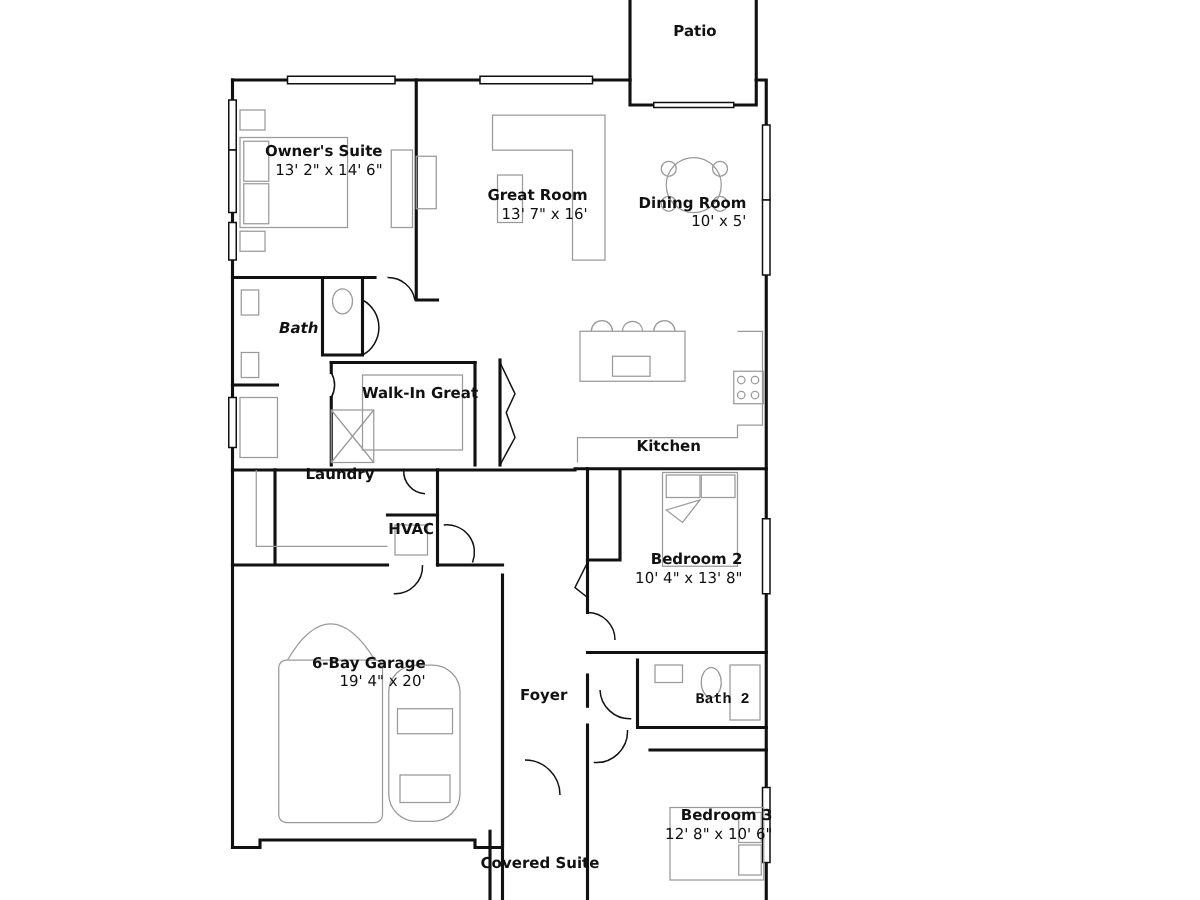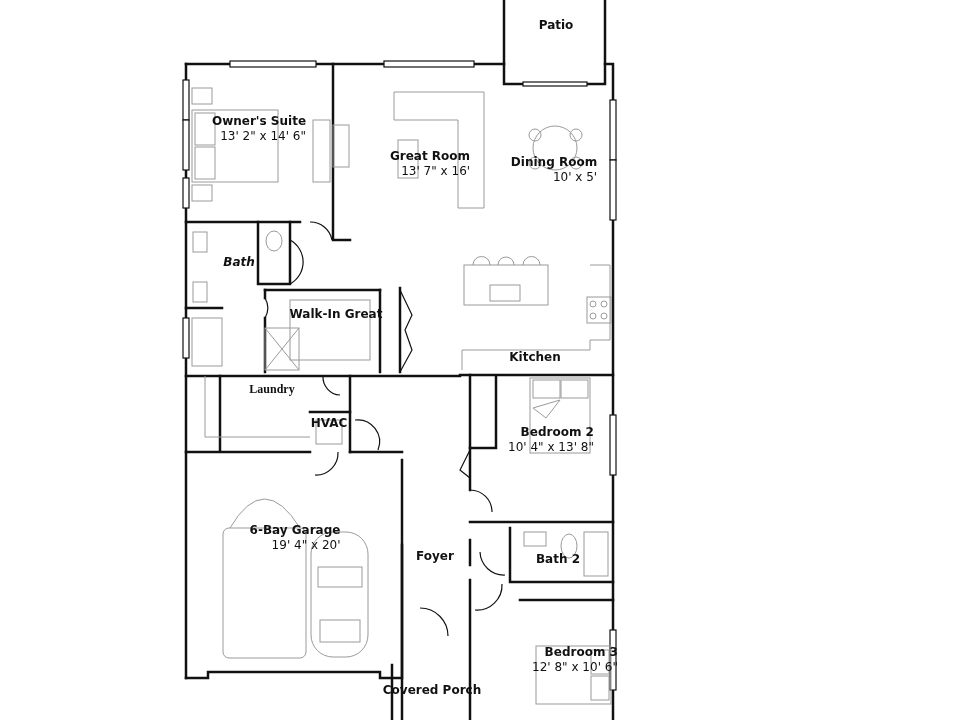--- a/index.html
+++ b/index.html
@@ -168,40 +168,40 @@
     </div>
     <div class="label" style="left: 239px; top: 255px; font-style: italic;">
       <span class="name">Bath</span>
     </div>
     <div class="label" style="left: 336px; top: 307px;">
       <span class="name">Walk-In Great</span>
     </div>
     <div class="label" style="left: 535px; top: 310px; margin-top: 40px;">
       <span class="name">Kitchen</span>
     </div>
-    <div class="label" style="left: 272px; top: 382px; font-family: Liberation Serif, serif;">
+    <div class="label" style="left: 272px; top: 372px;">
       <span class="name">Laundry</span>
     </div>
     <div class="label" style="left: 329px; top: 416px;">
       <span class="name">HVAC</span>
     </div>
-    <div class="label" style="left: 551px; top: 425px;">
+    <div class="label" style="left: 551px; top: 440px;">
       <span class="name">Bedroom 2</span>
       <span class="dim">10' 4" x 13' 8"</span>
     </div>
     <div class="label" style="left: 295px; top: 523px;">
       <span class="name">6-Bay Garage</span>
       <span class="dim">19' 4" x 20'</span>
     </div>
-    <div class="label" style="left: 558px; top: 552px;">
+    <div class="label" style="left: 578px; top: 552px; font-family: Liberation Mono, monospace;">
       <span class="name">Bath 2</span>
     </div>
     <div class="label" style="left: 435px; top: 549px;">
       <span class="name">Foyer</span>
     </div>
     <div class="label" style="left: 575px; top: 645px;">
       <span class="name">Bedroom 3</span>
       <span class="dim">12' 8" x 10' 6"</span>
     </div>
     <div class="label" style="left: 432px; top: 683px;">
-      <span class="name">Covered Porch</span>
+      <span class="name">Covered Suite</span>
     </div>
   </div>
 
 </body></html>

